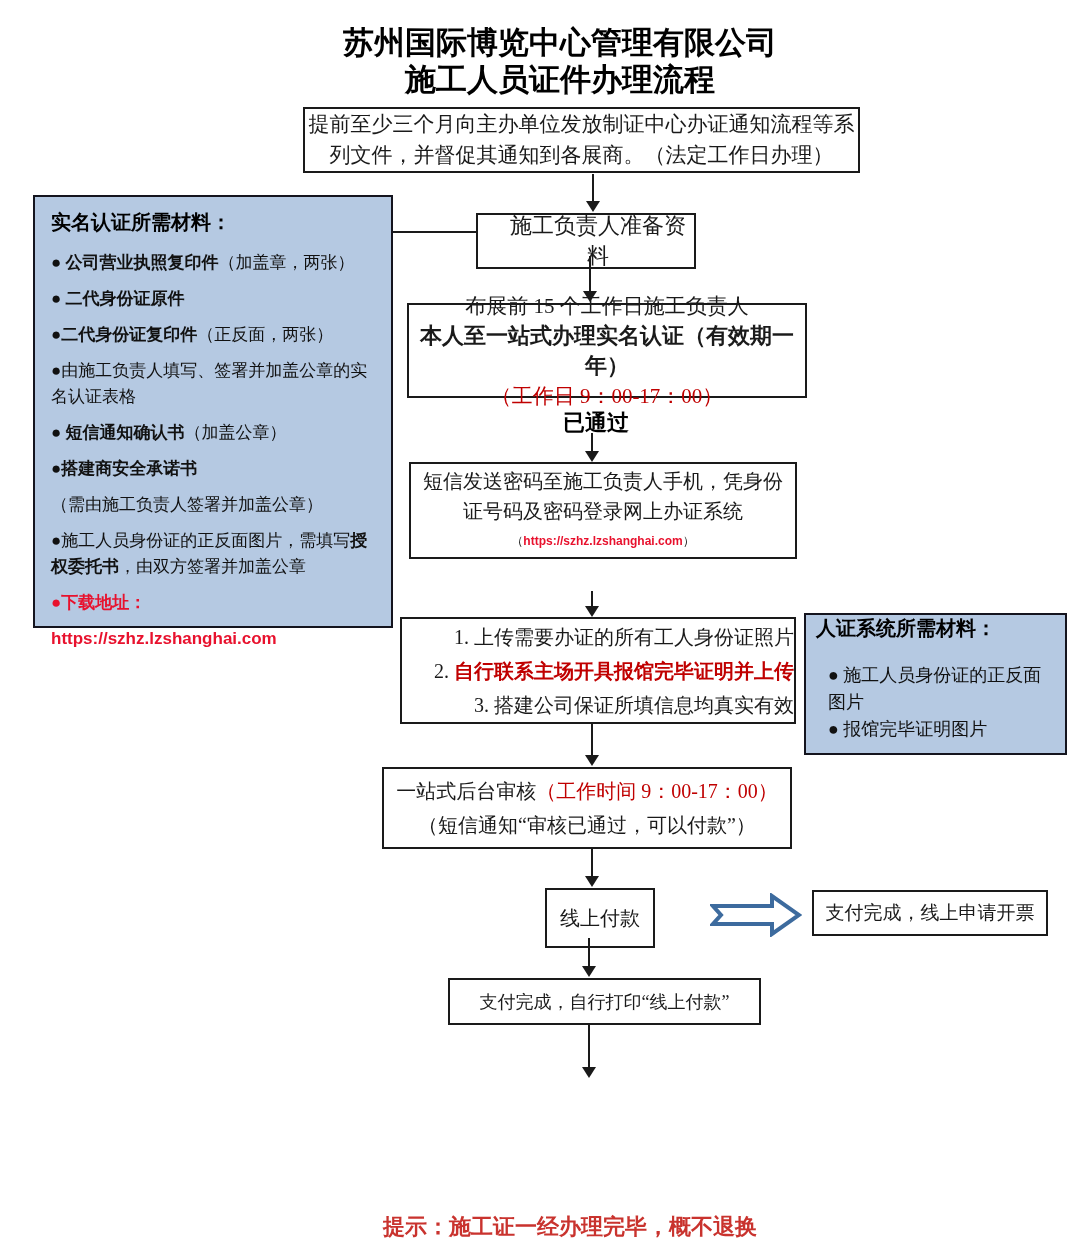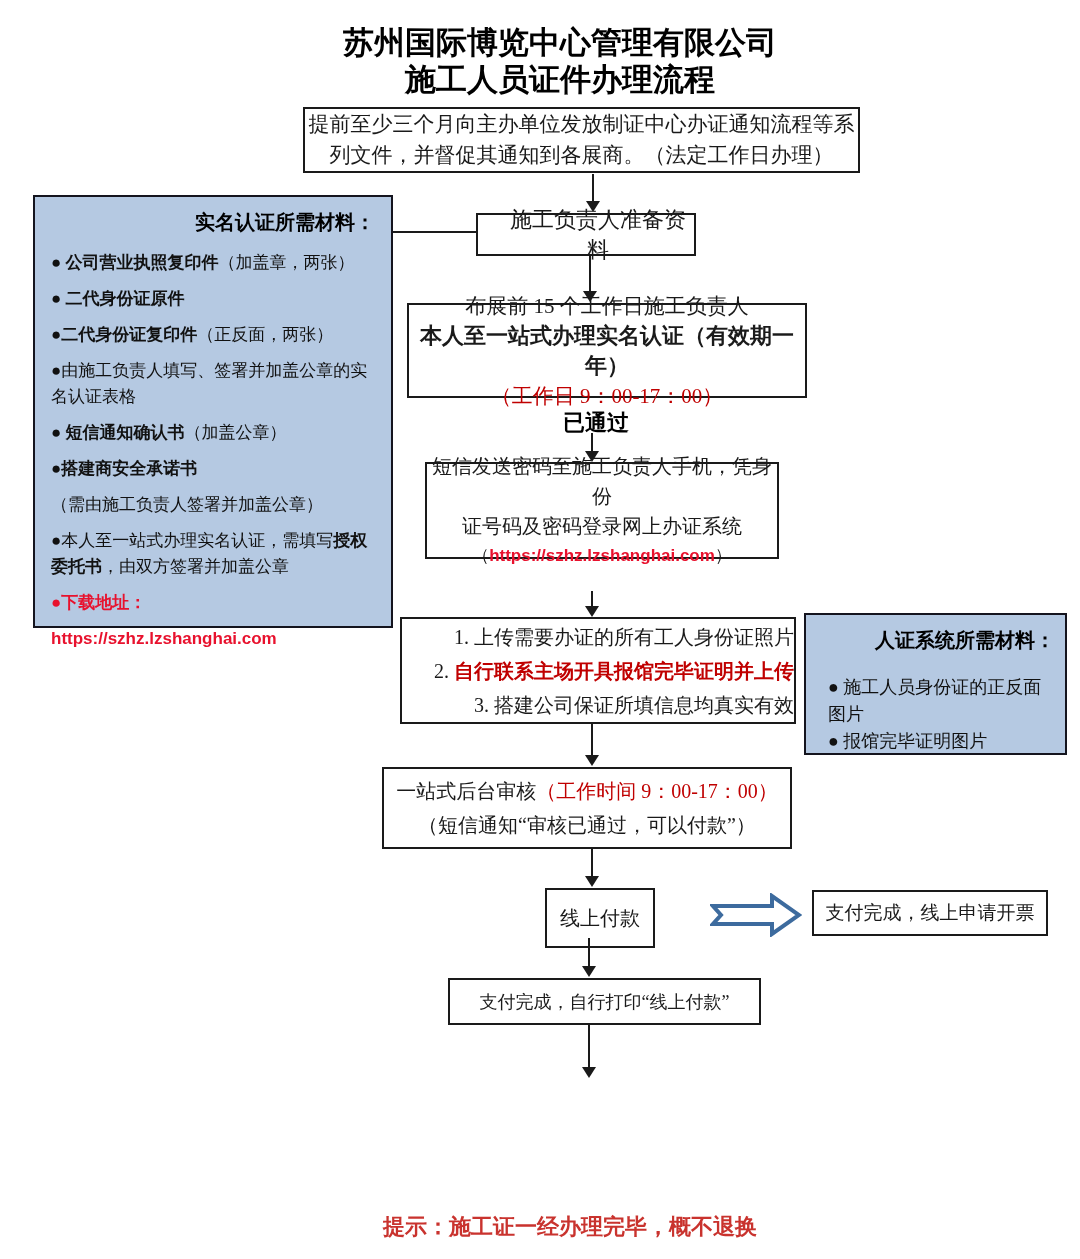--- a/index.html
+++ b/index.html
@@ -20,21 +20,21 @@
   .box{
     position:absolute;box-sizing:border-box;border:2px solid #1a1a1a;background:#fff;
     display:flex;flex-direction:column;justify-content:center;align-items:center;
     text-align:center;
   }
   .panel{
     position:absolute;box-sizing:border-box;border:2px solid #14141e;
     background:var(--panel_blue);
   }
   .panel-title{
-    text-align:right;font-family:"Liberation Sans","DejaVu Sans",sans-serif;
+    text-align:left;font-family:"Liberation Sans","DejaVu Sans",sans-serif;
     font-weight:bold;font-size:20px;color:#000;
   }
   .pitem{font-size:17px;line-height:26px;margin:0 0 10px 0;text-align:left;color:#111;}
   .rp-item{font-size:18px;line-height:27px;text-align:left;color:#111;}
   .flow-label{
     position:absolute;text-align:center;color:#000;
     font-family:"Liberation Sans","DejaVu Sans",sans-serif;
     font-weight:bold;font-size:22px;
   }
   .vline{position:absolute;width:2px;background:#1a1a1a;}
@@ -47,21 +47,21 @@
   .footer-note{
     position:absolute;left:0;top:1212px;width:1140px;text-align:center;
     font-weight:bold;font-size:22px;color:var(--footer_red);
   }
   
   .box-notice{font-size:21px;line-height:31px;}
   .box-prepare{font-size:22px;}
   .box-realname{font-size:21px;line-height:30px;}
   .box-realname .line:nth-child(2){font-size:22px;}
   .box-sms{font-size:20px;line-height:30px;}
-  .box-sms .line:nth-child(3){font-size:17px;}
+  .box-sms .line:nth-child(3){font-size:12px;}
   .box-upload{font-size:20px;line-height:34px;align-items:flex-end;text-align:left;padding-left:16px;}
   .box-review{font-size:20px;line-height:34px;}
   .box-pay{font-size:20px;}
   .box-invoice{font-size:19px;}
   .box-print{font-size:18px;}
   .box-collect{font-size:21px;line-height:33px;}
 </style>
 </head>
 <body>
 
@@ -80,50 +80,50 @@
   <div class="panel" style="left:33px;top:195px;width:360px;height:433px;padding:12px 16px;">
     <div class="panel-title" style="margin-bottom:14px;">实名认证所需材料：</div>
     <div>
         <div class="pitem"><span class="b">● 公司营业执照复印件</span><span>（加盖章，两张）</span></div>
         <div class="pitem"><span class="b">● 二代身份证原件</span></div>
         <div class="pitem"><span class="b">●二代身份证复印件</span><span>（正反面，两张）</span></div>
         <div class="pitem"><span>●由施工负责人填写、签署并加盖公章的实名认证表格</span></div>
         <div class="pitem"><span class="b">● 短信通知确认书</span><span>（加盖公章）</span></div>
         <div class="pitem"><span class="b">●搭建商安全承诺书</span></div>
         <div class="pitem"><span>（需由施工负责人签署并加盖公章）</span></div>
-        <div class="pitem"><span>●本人至一站式办理实名认证，需填写</span><span class="b">授权委托书</span><span>，由双方签署并加盖公章</span></div>
+        <div class="pitem"><span>●施工人员身份证的正反面图片，需填写</span><span class="b">授权委托书</span><span>，由双方签署并加盖公章</span></div>
         <div class="pitem"><span class="b br">●下载地址：</span></div>
         <div class="pitem"><span class="b br sans">https://szhz.lzshanghai.com</span></div>
       </div>
   </div>
 
-  <div class="box box-prepare" style="left:476px;top:213px;width:220px;height:43px;padding-left:24px;">施工负责人准备资料</div>
+  <div class="box box-prepare" style="left:476px;top:213px;width:220px;height:56px;padding-left:24px;">施工负责人准备资料</div>
 
   <div class="box box-realname" style="left:407px;top:303px;width:400px;height:95px;">
       <div class="line"><span>布展前 15 个工作日施工负责人</span></div>
       <div class="line"><span class="b">本人至一站式办理实名认证（有效期一年）</span></div>
       <div class="line"><span class="r">（工作日 9：00-17：00）</span></div>
     </div>
 
   <div class="flow-label" style="left:536px;top:408px;width:120px;">已通过</div>
 
-  <div class="box box-sms" style="left:409px;top:462px;width:354px;height:97px;margin-left:16px;">
+  <div class="box box-sms" style="left:409px;top:462px;width:388px;height:97px;">
       <div class="line"><span>短信发送密码至施工负责人手机，凭身份</span></div>
       <div class="line"><span>证号码及密码登录网上办证系统</span></div>
       <div class="line"><span>（</span><span class="b br sans">https://szhz.lzshanghai.com</span><span>）</span></div>
     </div>
 
 
   <div class="box box-upload" style="left:400px;top:617px;width:396px;height:107px;">
       <div class="line"><span>1. 上传需要办证的所有工人身份证照片</span></div>
       <div class="line"><span>2. </span><span class="b r">自行联系主场开具报馆完毕证明并上传</span></div>
       <div class="line"><span>3. 搭建公司保证所填信息均真实有效</span></div>
     </div>
 
-  <div class="panel" style="left:804px;top:613px;width:263px;height:142px;padding:12px 10px;">
+  <div class="panel" style="left:804px;top:613px;width:263px;height:142px;padding:0 10px;">
     <div class="panel-title" style="margin-bottom:20px;">人证系统所需材料：</div>
     <div style="padding-left:12px;">
         <div class="rp-item"><span>● 施工人员身份证的正反面图片</span></div>
         <div class="rp-item"><span>● 报馆完毕证明图片</span></div>
       </div>
   </div>
 
   <div class="box box-review" style="left:382px;top:767px;width:410px;height:82px;">
       <div class="line"><span>一站式后台审核</span><span class="r">（工作时间 9：00-17：00）</span></div>
       <div class="line"><span>（短信通知“审核已通过，可以付款”）</span></div>

